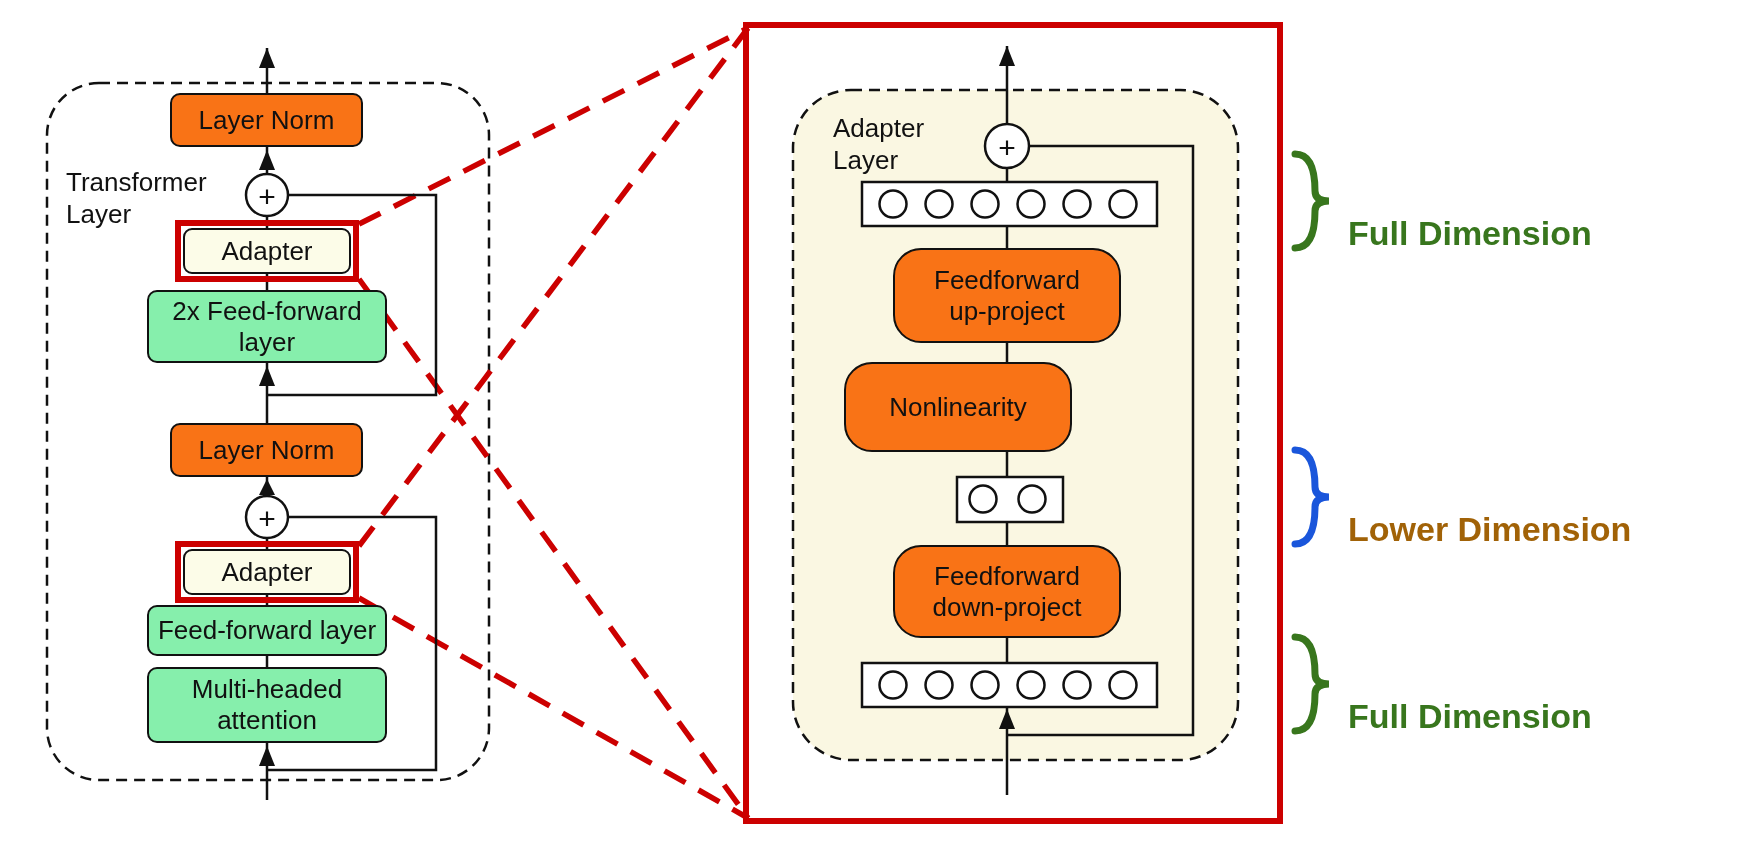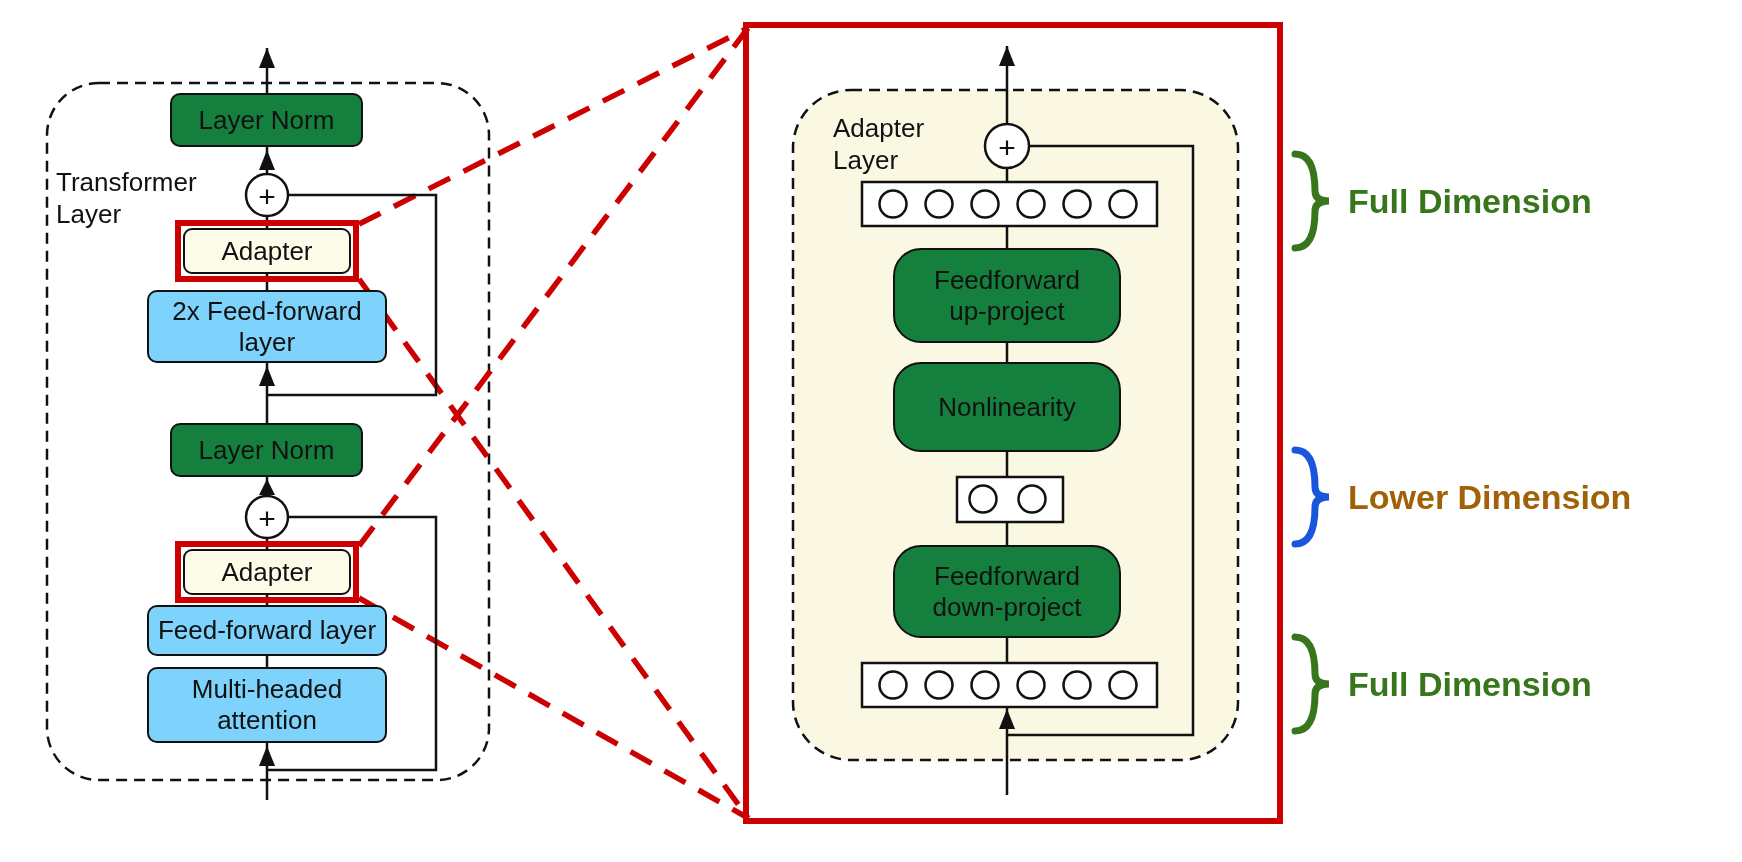--- a/index.html
+++ b/index.html
@@ -15,28 +15,28 @@
   .row{fill:#ffffff;stroke:#111111;stroke-width:2.5;}
   .unit{fill:#ffffff;stroke:#111111;stroke-width:2.5;}
   .sum{fill:#ffffff;stroke:#111111;stroke-width:2.5;}
   .arrow{fill:#111111;stroke:none;}
   .brace{fill:none;stroke-width:7;stroke-linecap:round;}
   .plus-glyph{font-family:"Liberation Sans","DejaVu Sans",sans-serif;font-size:30px;fill:#111111;text-anchor:middle;dominant-baseline:central;}
 
   .box{position:absolute;box-sizing:border-box;border:2.5px solid #111111;border-radius:10px;
        display:flex;flex-direction:column;align-items:center;justify-content:center;
        font-size:26px;line-height:31px;color:#111111;text-align:center;}
-  .green{background:#15803d;}
-  .gray{background:#7dd3fc;}
+  .green{background:#f97316;}
+  .gray{background:#86efac;}
   .big-green{border-radius:28px;}
   .adapter-outer{position:absolute;box-sizing:border-box;border:6px solid #cc0000;padding:2px;}
   .adapter-inner{width:100%;height:100%;box-sizing:border-box;border:2.5px solid #111111;border-radius:9px;
        background:#fcfce8;display:flex;align-items:center;justify-content:center;font-size:26px;color:#111111;}
   .float-label{position:absolute;font-size:26px;line-height:32px;color:#111111;text-align:left;}
-  .dim-label{position:absolute;font-weight:bold;font-size:34px;line-height:40px;white-space:nowrap;}
+  .dim-label{position:absolute;font-weight:bold;font-size:34px;line-height:40px;white-space:nowrap;margin-top:32px;}
 </style>
 </head>
 <body>
 
 <div id="stage">
 
   <svg id="diagram-svg" width="1742" height="862" viewBox="0 0 1742 862">
 
     <rect x="793" y="90" width="445" height="670" rx="58" class="cream-dashed"></rect>
 
@@ -103,21 +103,21 @@
       <polygon points="267,746 259,766 275,766" class="arrow"></polygon>
       <polygon points="1007,46 999,66 1015,66" class="arrow"></polygon>
       <polygon points="1007,709 999,729 1015,729" class="arrow"></polygon>
     </g>
 
     <path d="M1295,154 Q1315,154 1315,191 Q1315,201 1329,201 Q1315,201 1315,211 Q1315,248 1295,248" class="brace" stroke="#38761d"></path>
     <path d="M1295,450 Q1315,450 1315,487 Q1315,497 1329,497 Q1315,497 1315,507 Q1315,544 1295,544" class="brace" stroke="#1a56db"></path>
     <path d="M1295,637 Q1315,637 1315,674 Q1315,684 1329,684 Q1315,684 1315,694 Q1315,731 1295,731" class="brace" stroke="#38761d"></path>
   </svg>
 
-  <div class="float-label" style="left:56px;top:166px;">
+  <div class="float-label" style="left:66px;top:166px;">
     <span style="display:block;">Transformer</span>
     <span style="display:block;">Layer</span>
   </div>
 
   <div class="box green" style="left:170px;top:93px;width:193px;height:54px;">
     <span>Layer Norm</span>
   </div>
 
   <div class="adapter-outer" style="left:175px;top:220px;width:184px;height:62px;">
     <div class="adapter-inner">
@@ -152,21 +152,21 @@
   <div class="float-label" style="left:833px;top:112px;">
     <span style="display:block;">Adapter</span>
     <span style="display:block;">Layer</span>
   </div>
 
   <div class="box green big-green" style="left:893px;top:248px;width:228px;height:95px;">
     <span>Feedforward</span>
     <span>up-project</span>
   </div>
 
-  <div class="box green big-green" style="left:893px;top:362px;width:228px;height:90px;">
+  <div class="box green big-green" style="left:844px;top:362px;width:228px;height:90px;">
     <span>Nonlinearity</span>
   </div>
 
   <div class="box green big-green" style="left:893px;top:545px;width:228px;height:93px;">
     <span>Feedforward</span>
     <span>down-project</span>
   </div>
 
   <div class="dim-label" style="left: 1348px; top: 181px; color: rgb(56, 118, 29);">
     <span>Full Dimension</span>

